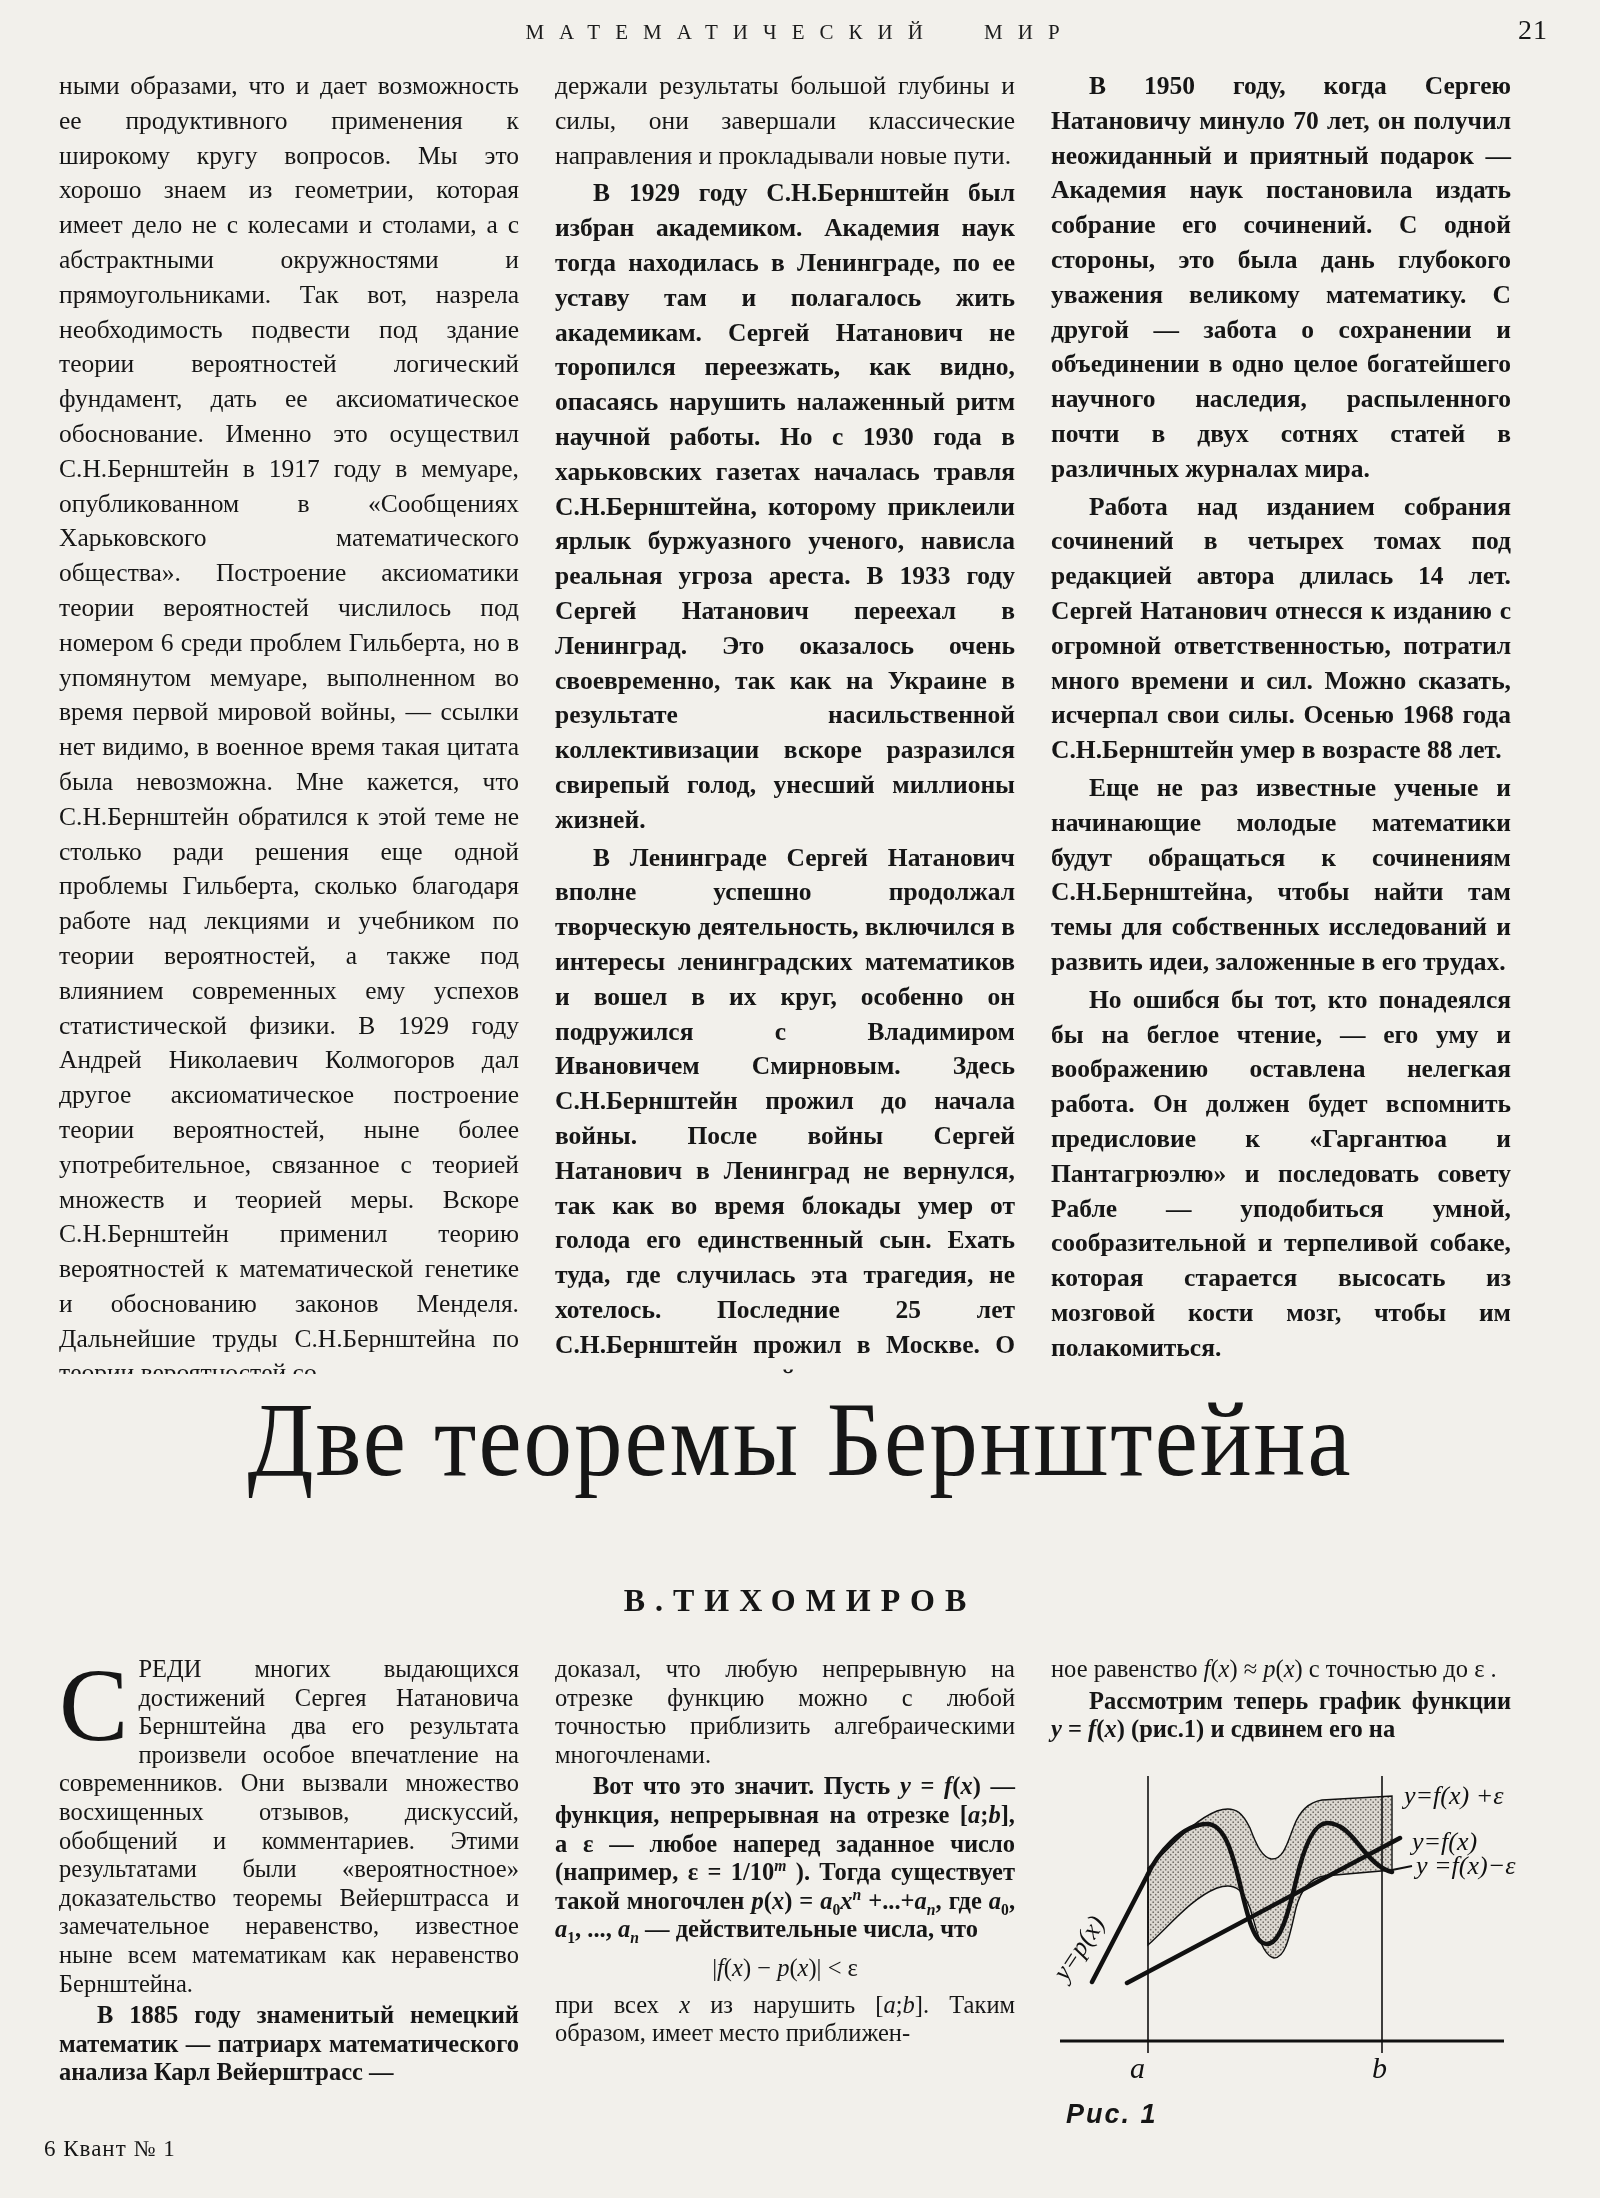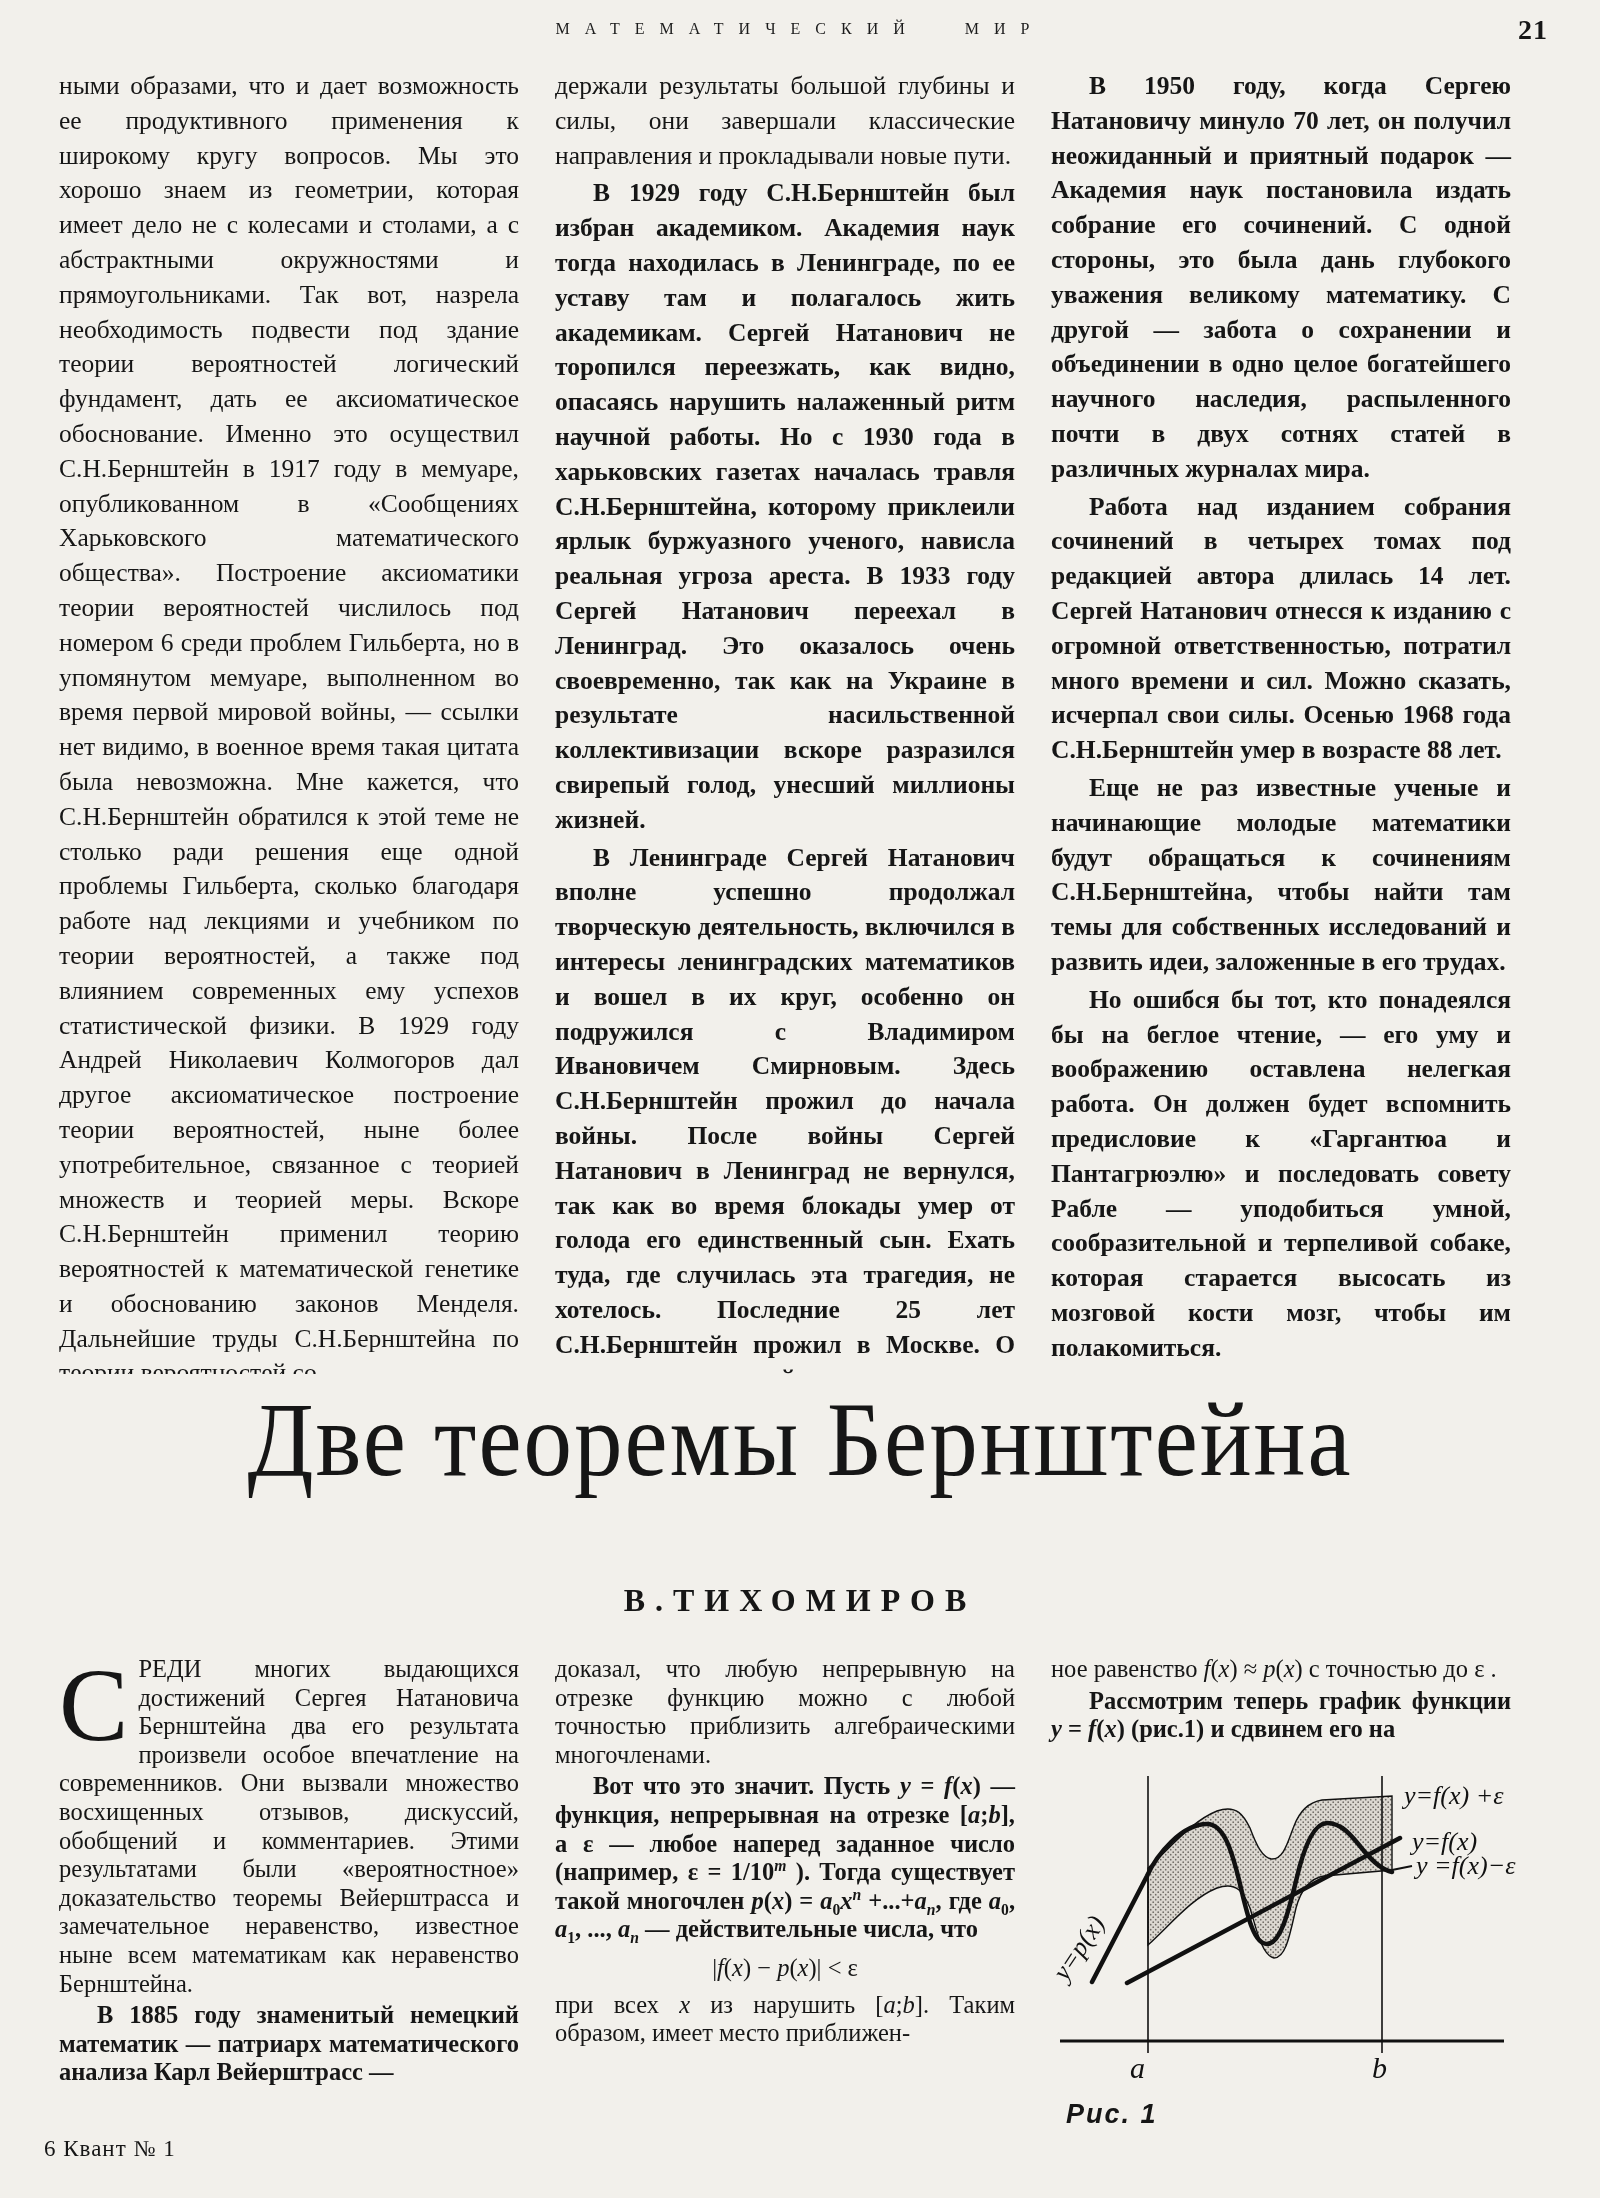--- a/index.html
+++ b/index.html
@@ -3,22 +3,22 @@
 <meta charset="utf-8">
 <style>
   html,body{margin:0;padding:0;background:#d8d5cf;}
   .page{
     position:relative;width:1600px;height:2198px;margin:0 auto;
     background:#f2f0eb;color:#161616;overflow:hidden;
     font-family:"Liberation Serif",serif;
   }
   
   .hdr{position:absolute;top:20px;left:0;width:100%;text-align:center;
-       font-size:16px;letter-spacing:15px;word-spacing:26px;color:#1c1c1c;}
-  .pagenum{position:absolute;top:14px;right:52px;font-size:28px;font-weight:bold;letter-spacing:1px;}
+       font-size:21px;letter-spacing:15px;word-spacing:26px;color:#1c1c1c;}
+  .pagenum{position:absolute;top:14px;right:52px;font-size:28px;font-weight:normal;letter-spacing:1px;}
   
   .cols{position:absolute;left:56px;width:1478px;display:flex;gap:30px;}
   .cols .col{width:466px;overflow:hidden;}
   .topsec{top:66px;height:1308px;}
   .topsec .col{font-size:25.5px;line-height:34.8px;text-align:justify;height:1308px;}
   p{margin:3px;}
   .ind{text-indent:38px;font-weight:bold;}
   
   .title{position:absolute;top:1378px;left:0;width:100%;text-align:center;}
   .title span{display:inline-block;font-size:97px;letter-spacing:2px;

